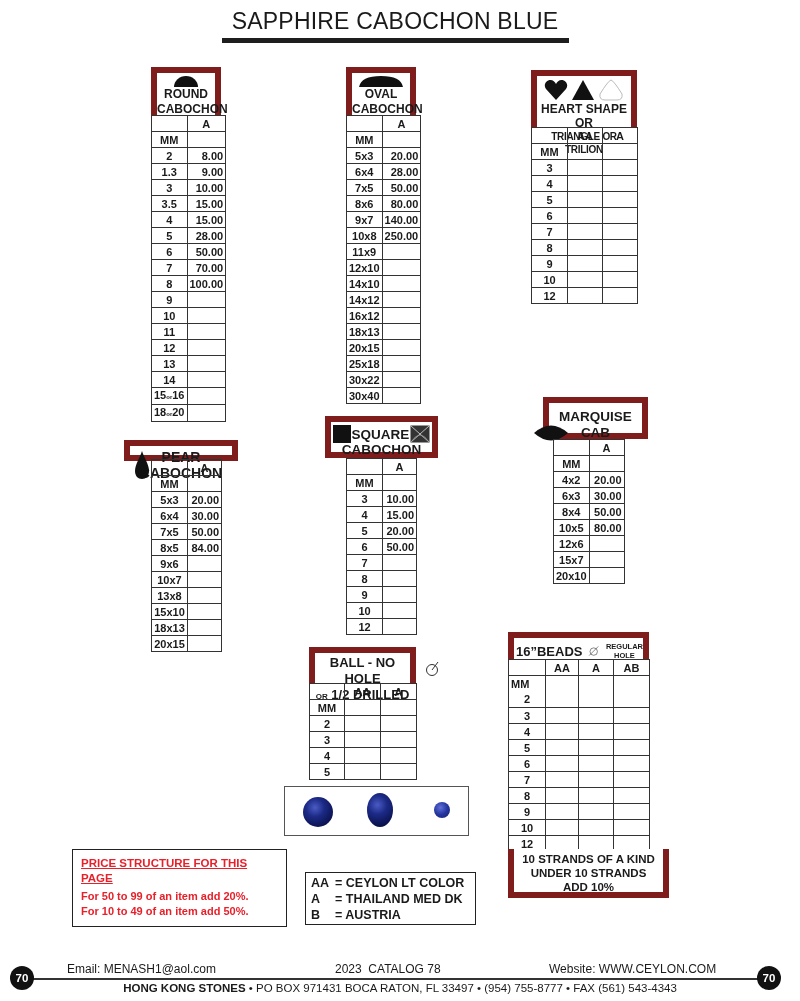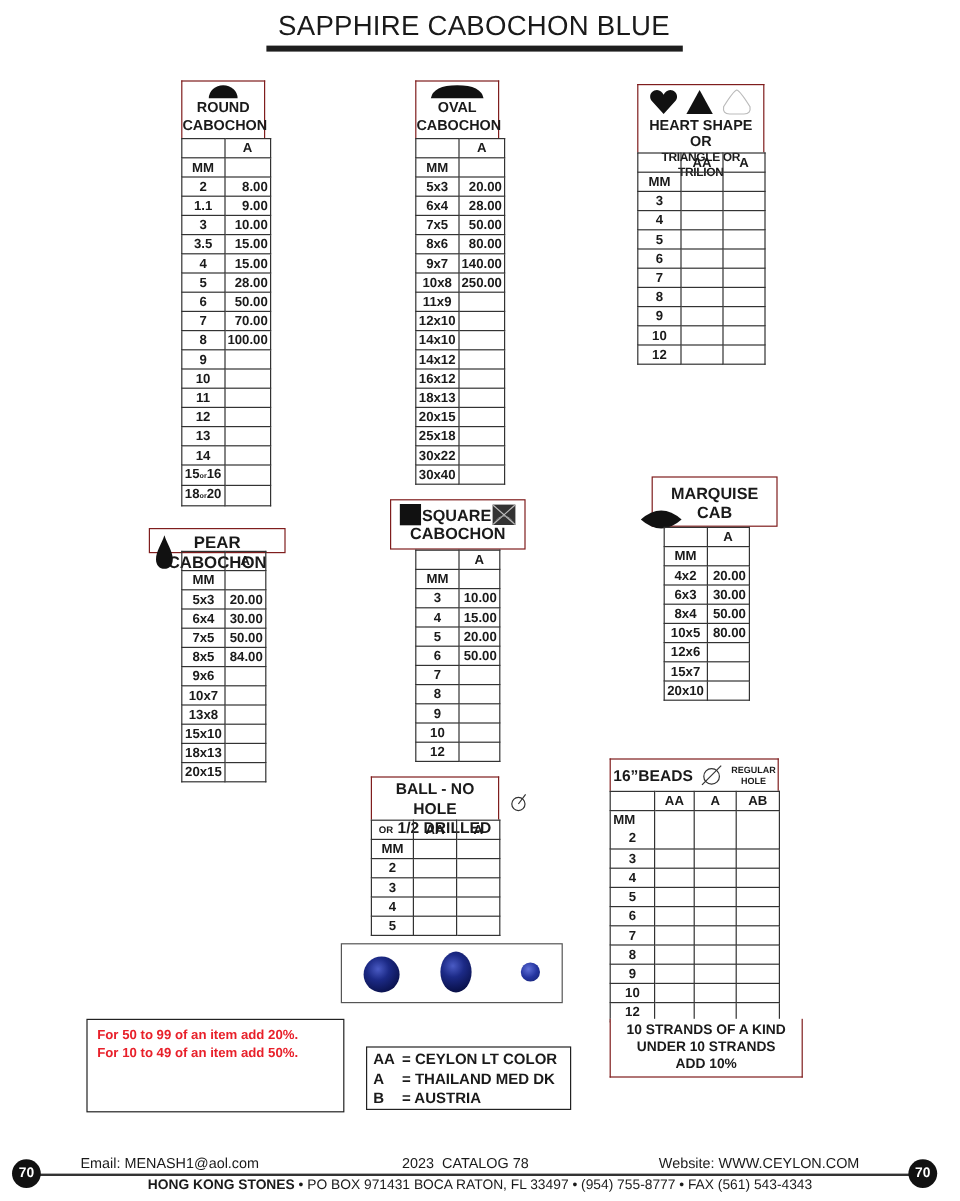--- a/index.html
+++ b/index.html
@@ -15,21 +15,21 @@
   .abs { position: absolute; }
   table.grid { border-collapse: collapse; font-size: 11px; font-weight: bold; }
   table.grid td {
     border: 1px solid #333; height: 16px; padding: 0 2px; line-height: 14px; white-space: nowrap;
   }
   td.sz { text-align: center; }
   td.pr { text-align: right; }
   td.hd { text-align: center; }
 
   .hdrbox {
-    position: absolute; border: 1px solid #7f1d1d; background: #fff;
+    position: absolute; border: 6px solid #7f1d1d; background: #fff;
     text-align: center; font-weight: bold; line-height: 15px;
   }
 
   
   #round-head { left: 151px; top: 67px; width: 70px; height: 48px; font-size: 12px; border-bottom: none; }
   #round-table { left: 151px; top: 115px; }
   #round-table td:first-child { width: 33px; }
   #round-table td:last-child { width: 37px; }
 
   
@@ -117,21 +117,21 @@
       </tr>
       <tr>
         <td class="hd">MM</td>
         <td></td>
       </tr>
       <tr>
         <td class="sz">2</td>
         <td class="pr">8.00</td>
       </tr>
       <tr>
-        <td class="sz">1.1</td>
+        <td class="sz">1.3</td>
         <td class="pr">9.00</td>
       </tr>
       <tr>
         <td class="sz">3</td>
         <td class="pr">10.00</td>
       </tr>
       <tr>
         <td class="sz">3.5</td>
         <td class="pr">15.00</td>
       </tr>
@@ -658,20 +658,21 @@
   <div>ADD 10%</div>
 </div>
 
 <div class="photo-box">
   <div class="gem" style="left:18px;top:10px;width:30px;height:30px;"></div>
   <div class="gem" style="left:82px;top:6px;width:26px;height:34px;"></div>
   <div class="gem" style="left:149px;top:15px;width:16px;height:16px;background:radial-gradient(circle at 40% 35%,#6070d8 0%,#2535a0 50%,#14206a 100%);"></div>
 </div>
 
 <div class="price-box">
+  <div class="ph">PRICE STRUCTURE FOR THIS PAGE</div>
   <div>For 50 to 99 of an item add 20%.</div>
   <div>For 10 to 49 of an item add 50%.</div>
 </div>
 
 <div class="legend-box">
   <div class="legend-row">
     <span class="legend-key">AA</span>
     <span>= CEYLON LT COLOR</span>
   </div>
   <div class="legend-row">

